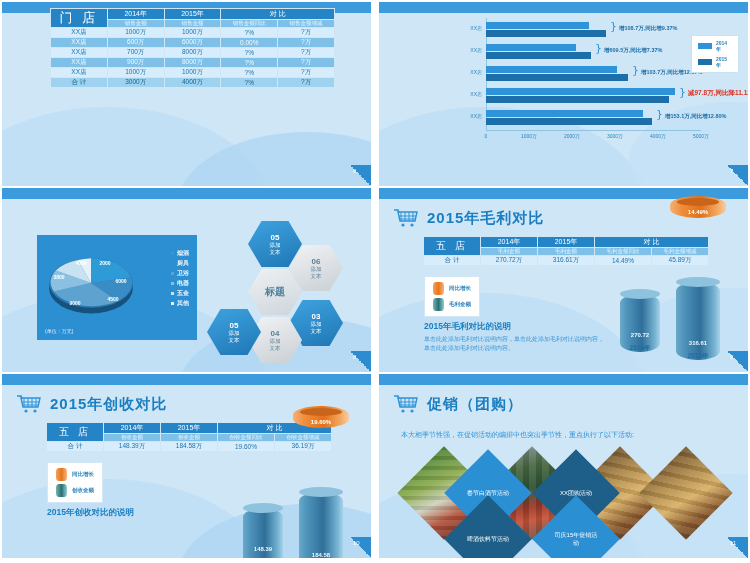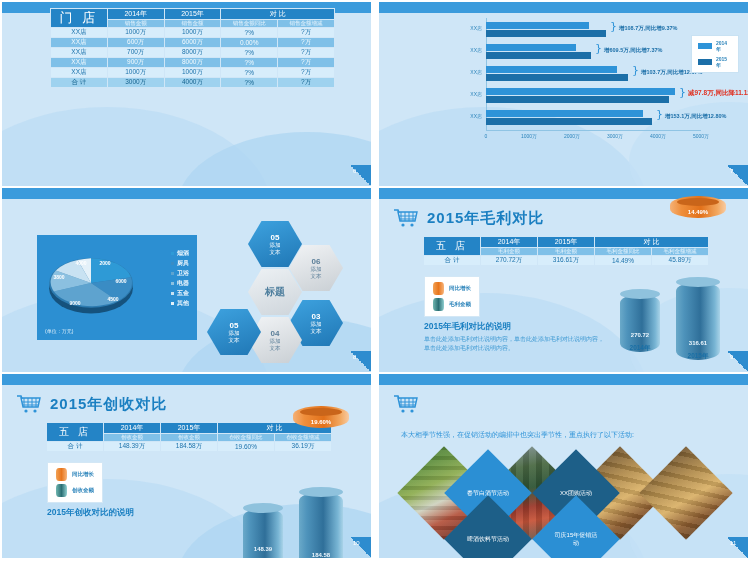--- a/index.html
+++ b/index.html
@@ -664,20 +664,21 @@
 
     <div class="title-row">
       <svg class="cart-icon" viewBox="0 0 26 20">
         <path d="M1 2 h4 l1 3" stroke="#2e93d8" stroke-width="1.6" fill="none"></path>
         <path d="M5 4 h19 l-2 9 h-15 z" stroke="#2e93d8" stroke-width="1.4" fill="none"></path>
         <path d="M8 4 v9 M12 4 v9 M16 4 v9 M20 4 v9" stroke="#2e93d8" stroke-width="1"></path>
         <path d="M6 8 h17 M6.8 11 h16" stroke="#2e93d8" stroke-width="1"></path>
         <circle cx="10" cy="17" r="1.6" fill="#2e93d8"></circle>
         <circle cx="19" cy="17" r="1.6" fill="#2e93d8"></circle>
       </svg>
+      <span class="slide-title">促销（团购）</span>
     </div>
 
     <div class="promo-lead">本大相季节性强，在促销活动的编排中也突出季节性，重点执行了以下活动:</div>
 
     <div class="dia-row">
       <div class="dia" style="left:12px;top:4px;">
         <div class="inner ph1"></div>
       </div>
       <div class="dia" style="left:100px;top:4px;">
         <div class="inner ph2"></div>

